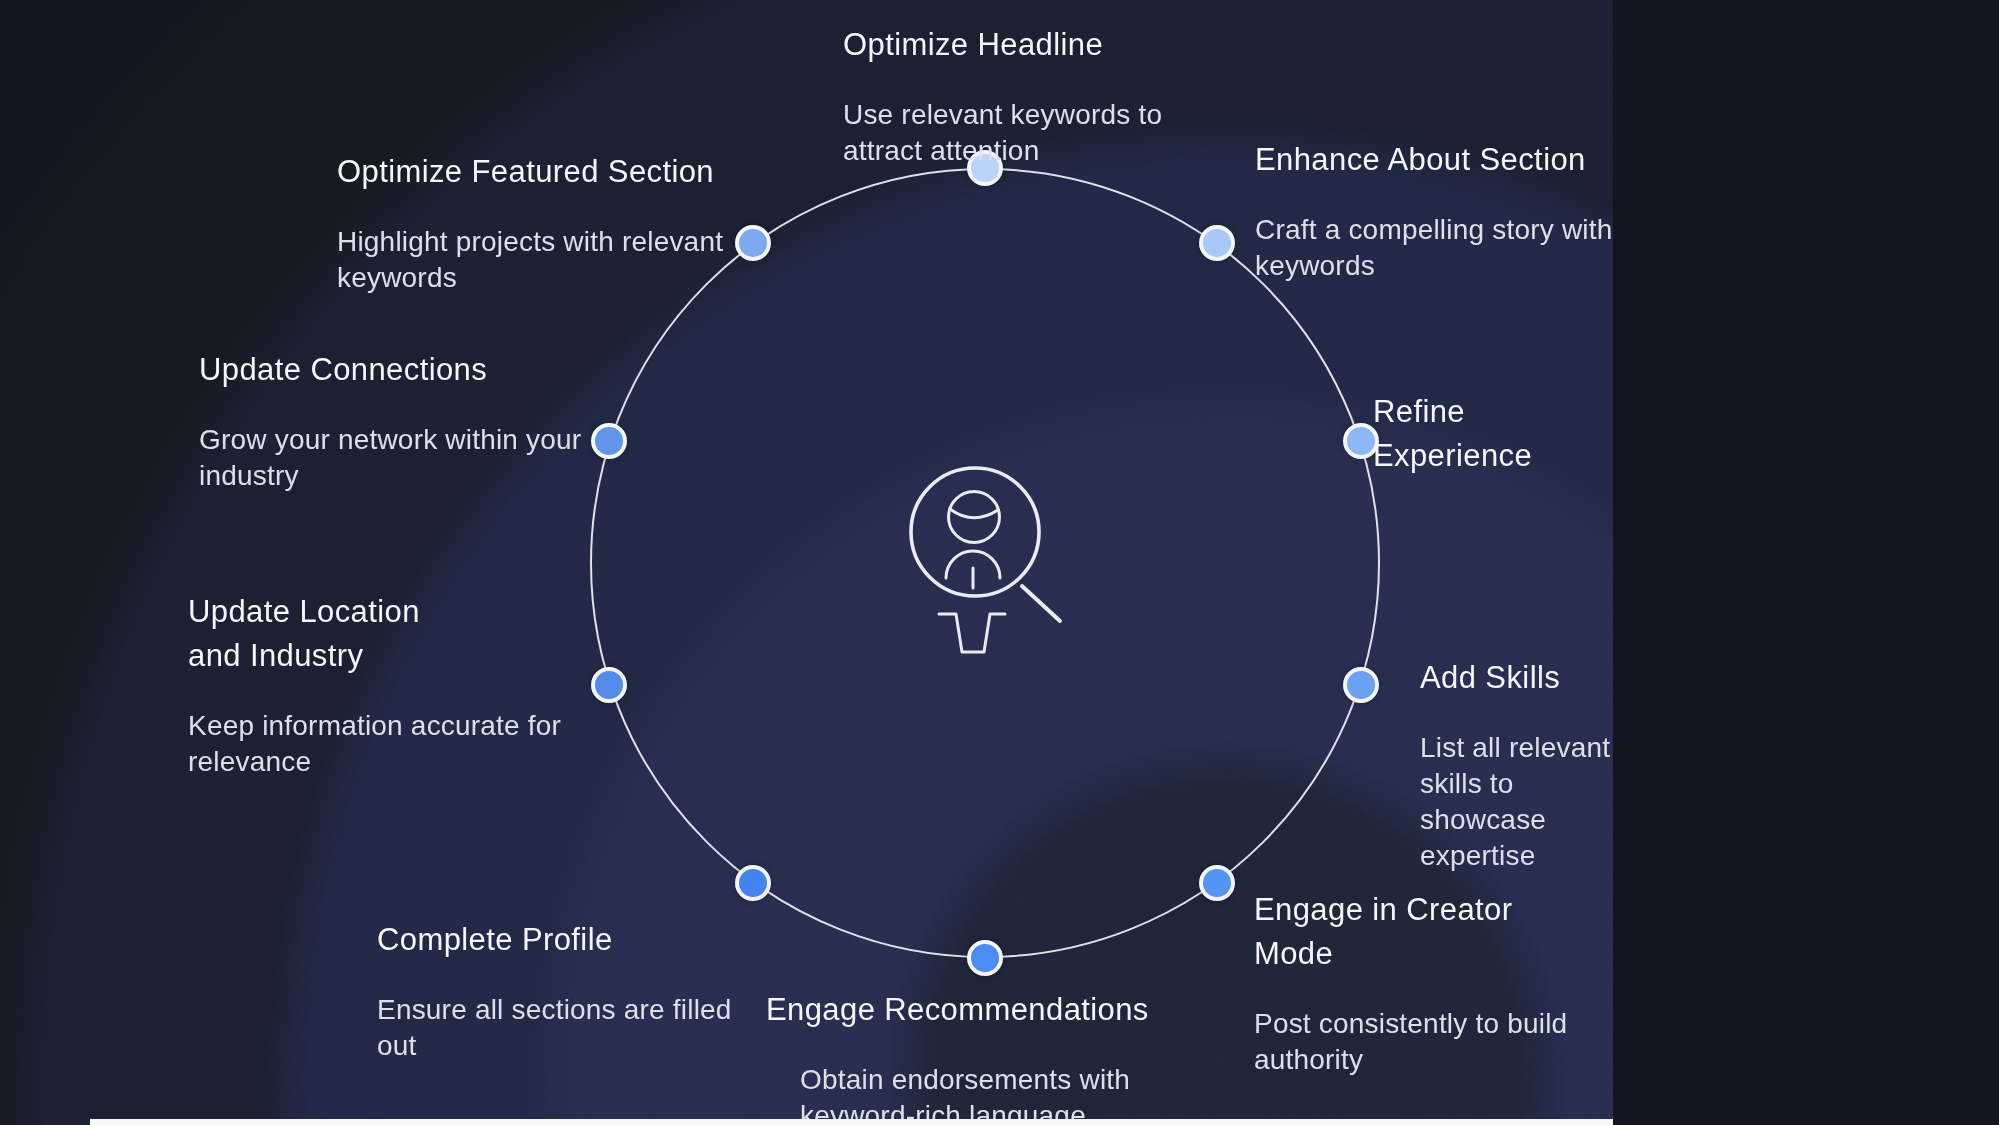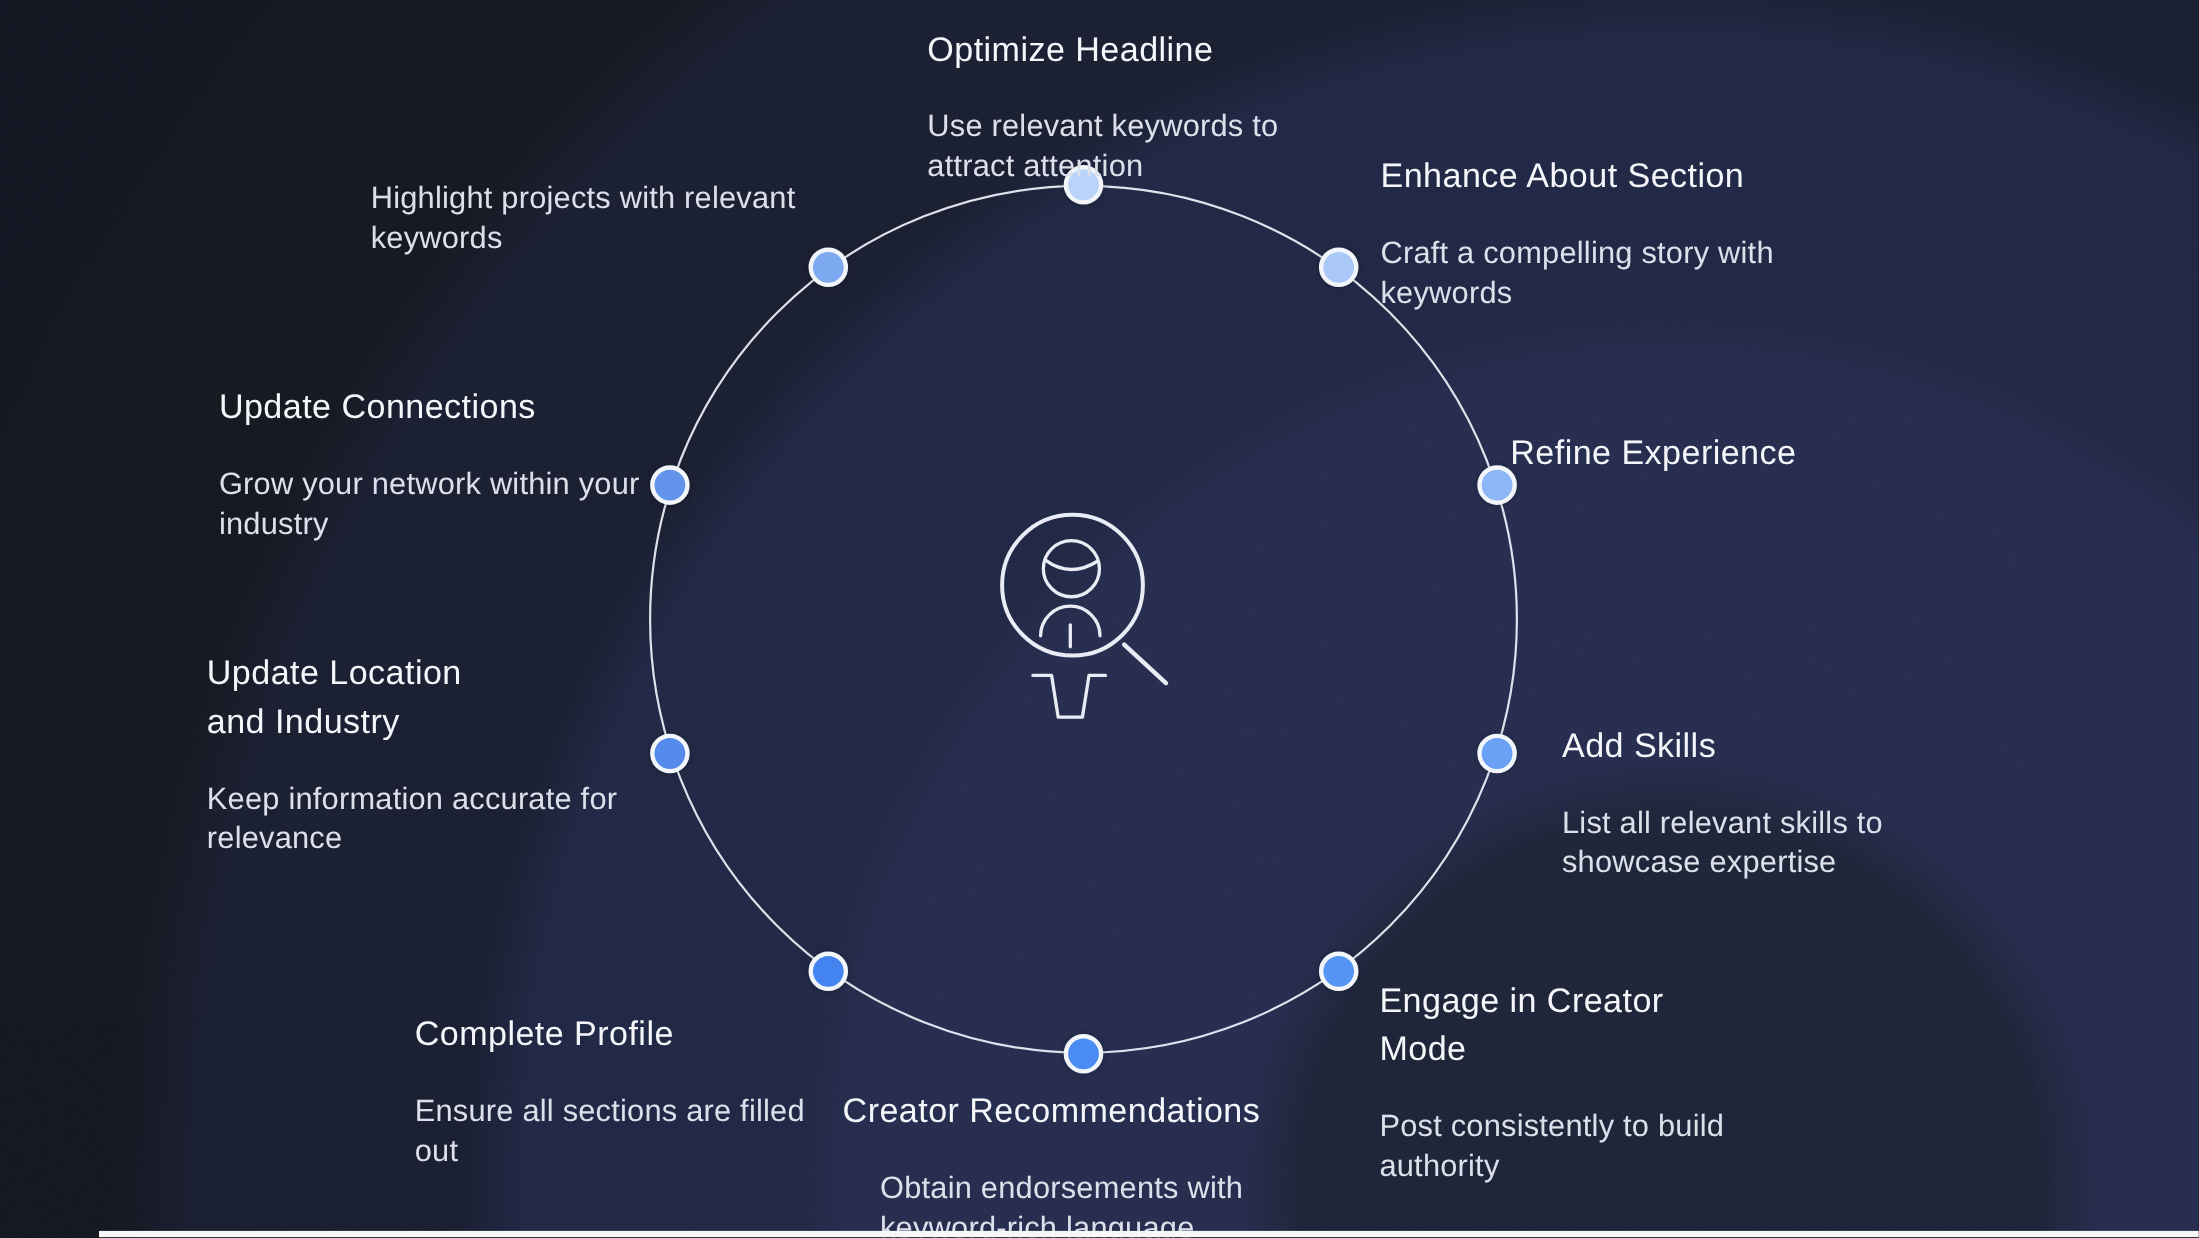--- a/index.html
+++ b/index.html
@@ -3,21 +3,21 @@
 <meta charset="utf-8">
 <style>
   html, body {
     margin: 0;
     padding: 0;
     background: #12151f;
     font-family: "Liberation Sans", "DejaVu Sans", sans-serif;
   }
   #canvas {
     position: relative;
-    width: 1999px;
+    width: 1613px;
     height: 1125px;
     overflow: hidden;
     background:
       radial-gradient(circle at 76% 96%,
         #1d2438 0%,   #1d2438 18%,
         #252c4e 21%,  #252c4e 40%,
         #202744 43%,  #202744 56%,
         #191e31 59%,  #191e31 72%,
         #14171f 76%,  #14171f 88%,
         #111420 92%,  #111420 100%);
@@ -142,21 +142,21 @@
 authority</div>
   </div>
 
   <div class="step" style="left:1420px;top:638px">
     <div class="step-title">Add Skills</div>
     <div class="step-desc">List all relevant skills to
 showcase expertise</div>
   </div>
 
   <div class="step" style="left:766px;top:970px">
-    <div class="step-title">Creator Recommendations</div>
+    <div class="step-title">Engage Recommendations</div>
     <div class="step-desc indent">Obtain endorsements with
 keyword-rich language</div>
   </div>
 
   <div class="step" style="left:188px;top:572px">
     <div class="step-title">Update Location
 and Industry</div>
     <div class="step-desc">Keep information accurate for
 relevance</div>
   </div>
@@ -167,18 +167,19 @@
 out</div>
   </div>
 
   <div class="step" style="left:199px;top:330px">
     <div class="step-title">Update Connections</div>
     <div class="step-desc">Grow your network within your
 industry</div>
   </div>
 
   <div class="step" style="left:337px;top:132px">
+    <div class="step-title">Optimize Featured Section</div>
     <div class="step-desc">Highlight projects with relevant
 keywords</div>
   </div>
 
   <div class="bottom-bar"></div>
 </div>
 
 </body></html>

